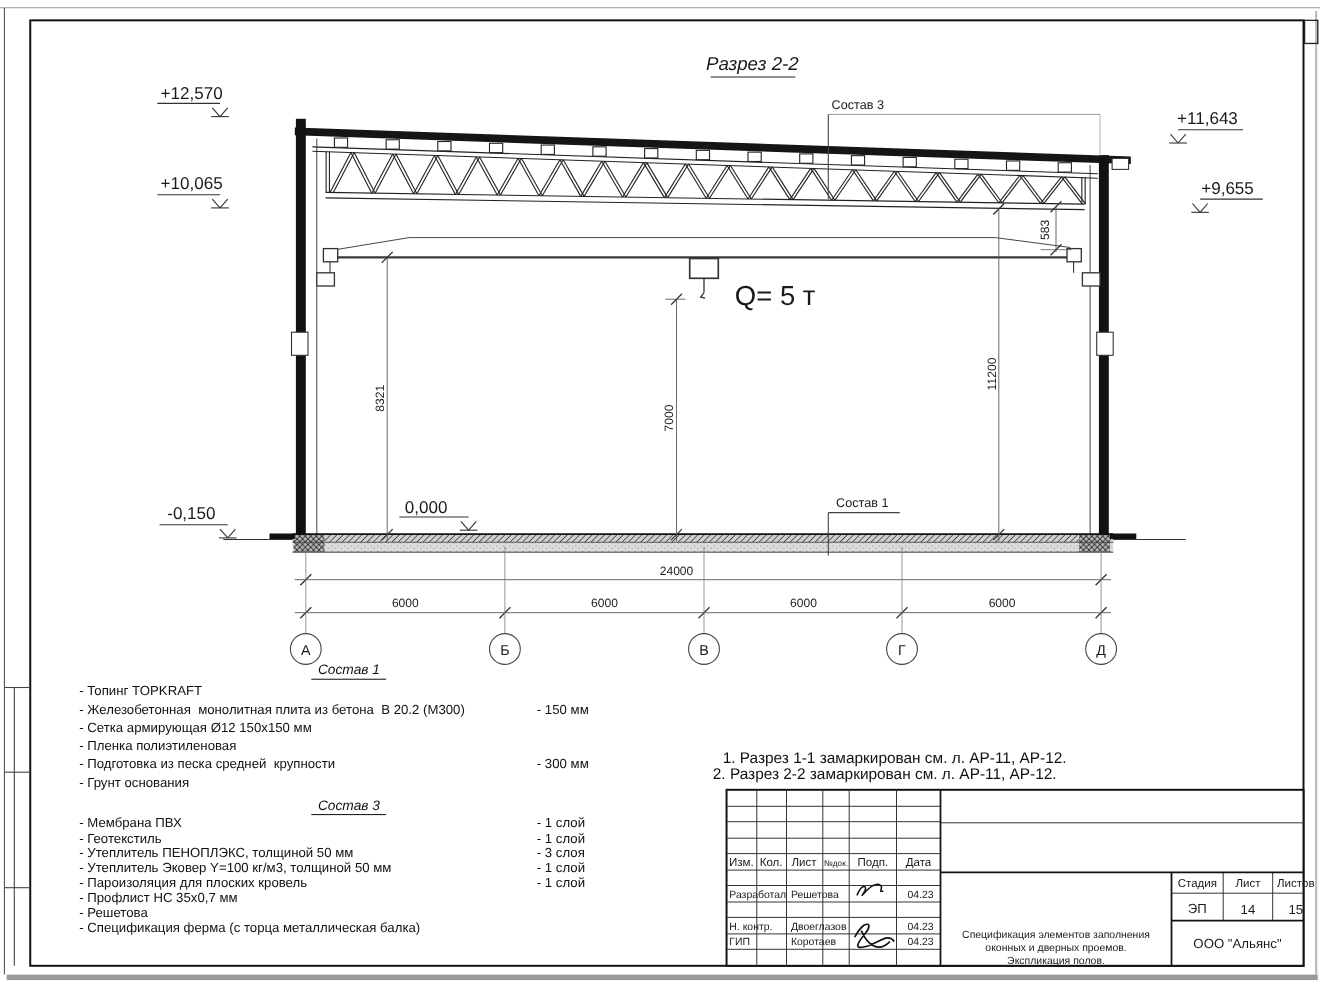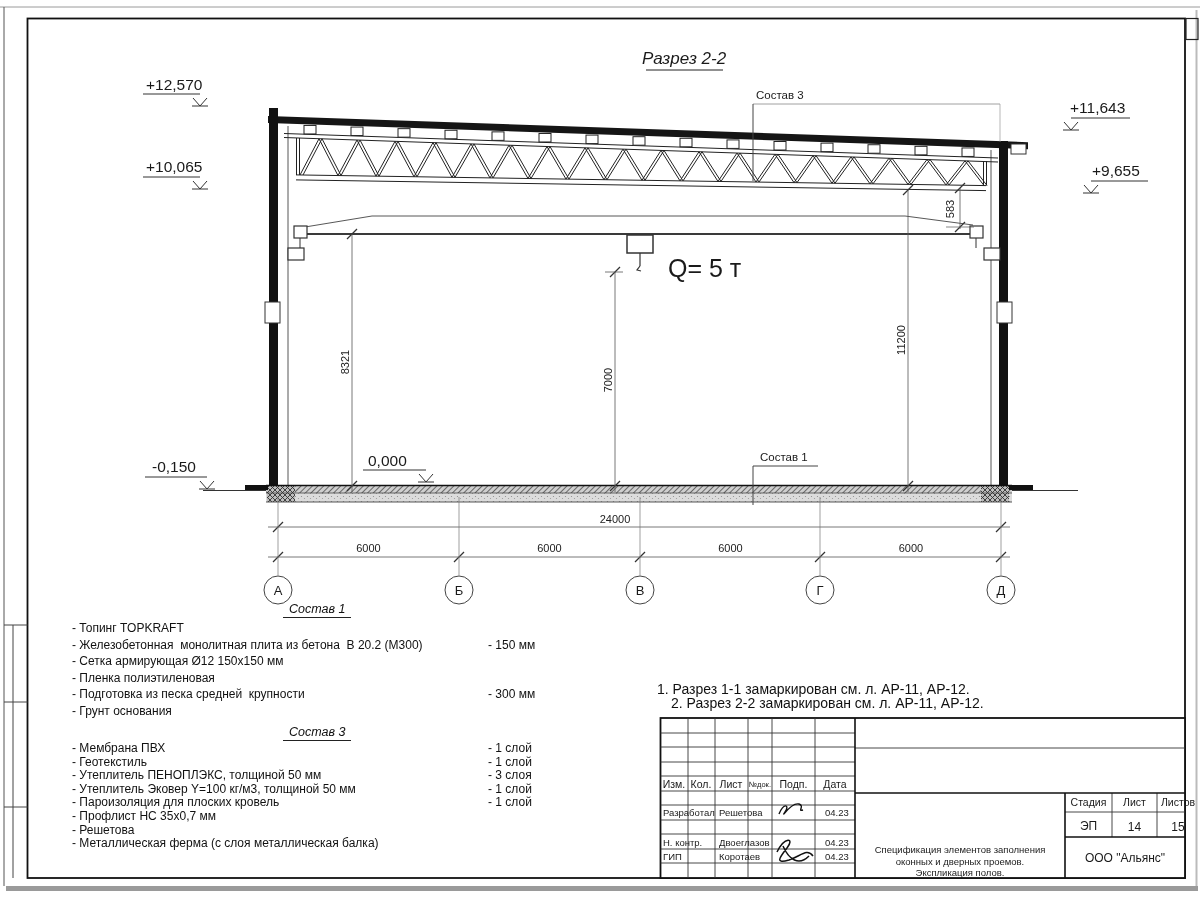--- a/index.html
+++ b/index.html
@@ -365,16 +365,16 @@
 <div class="row" style="left:72px;top:703.5px"><span>- Грунт основания</span></div>
 
 <div class="comp-h" style="left:283px;top:725px">Состав 3</div>
 <div class="row" style="left:72px;top:741px"><span>- Мембрана ПВХ</span><span class="val">- 1 слой</span></div>
 <div class="row" style="left:72px;top:754.6px"><span>- Геотекстиль</span><span class="val">- 1 слой</span></div>
 <div class="row" style="left:72px;top:768.2px"><span>- Утеплитель ПЕНОПЛЭКС, толщиной 50 мм</span><span class="val">- 3 слоя</span></div>
 <div class="row" style="left:72px;top:781.8px"><span>- Утеплитель Эковер Y=100 кг/м3, толщиной 50 мм</span><span class="val">- 1 слой</span></div>
 <div class="row" style="left:72px;top:795.4px"><span>- Пароизоляция для плоских кровель</span><span class="val">- 1 слой</span></div>
 <div class="row" style="left:72px;top:809px"><span>- Профлист НС 35х0,7 мм</span></div>
 <div class="row" style="left:72px;top:822.6px"><span>- Решетова</span></div>
-<div class="row" style="left:72px;top:836.2px"><span>- Металлическая ферма (с слоя металлическая балка)</span></div>
+<div class="row" style="left:72px;top:836.2px"><span>- Спецификация ферма (с торца металлическая балка)</span></div>
 
 <div class="note" style="left:657px;top:683px">1. Разрез 1-1 замаркирован см. л. АР-11, АР-12.</div>
-<div class="note" style="left:671px;top:696.5px">2. Разрез 2-2 замаркирован см. л. АР-11, АР-12.</div>
+<div class="note" style="left:648px;top:696.5px">2. Разрез 2-2 замаркирован см. л. АР-11, АР-12.</div>
 
 </body></html>

